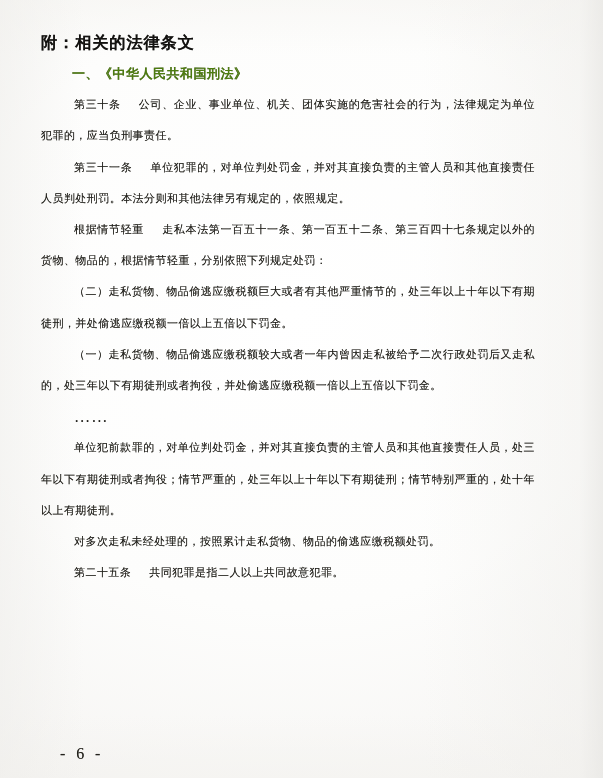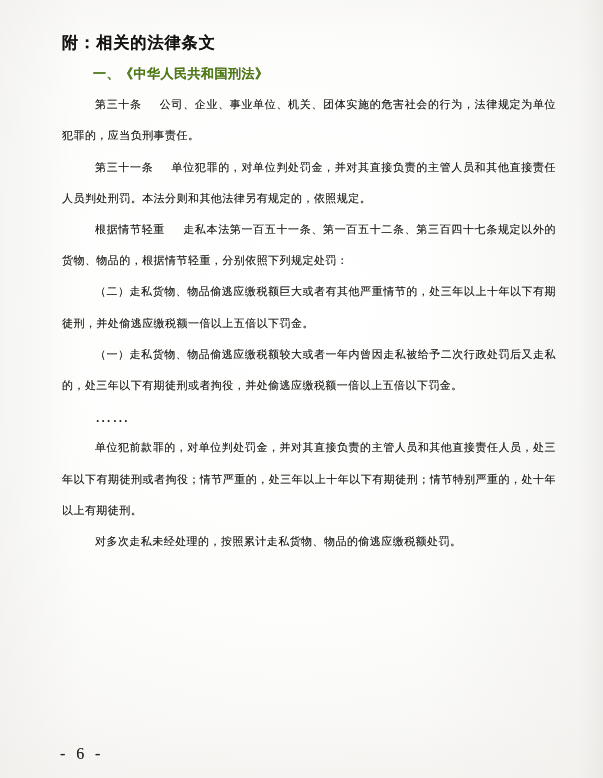--- a/index.html
+++ b/index.html
@@ -42,21 +42,21 @@
                              rgba(232,231,228,.75) 100%),
       linear-gradient(180deg, rgba(246,245,242,.6) 0%, rgba(255,255,255,0) 7%,
                               rgba(255,255,255,0) 92%, rgba(244,243,240,.7) 100%);
     pointer-events: none;
     z-index: 1;
   }
 
   
   #textblock {
     position: absolute;
-    left: 62px;
+    left: 41px;
     top: 27px;
     width: 494px;
     z-index: 3;
   }
 
   .para {
     margin: 0;
     font-size: 11px;
     line-height: 31.2px;
     letter-spacing: 0.45px;
@@ -140,20 +140,21 @@
 
     <div id="body-blocks">
         <p class="para indent"><span>第三十条</span><span class="gap"></span><span>公司、企业、事业单位、机关、团体实施的危害社会的行为，法律规定为单位犯罪的，应当负刑事责任。</span></p>
         <p class="para indent"><span>第三十一条</span><span class="gap"></span><span>单位犯罪的，对单位判处罚金，并对其直接负责的主管人员和其他直接责任人员判处刑罚。本法分则和其他法律另有规定的，依照规定。</span></p>
         <p class="para indent"><span>根据情节轻重</span><span class="gap"></span><span>走私本法第一百五十一条、第一百五十二条、第三百四十七条规定以外的货物、物品的，根据情节轻重，分别依照下列规定处罚：</span></p>
         <p class="para indent"><span>（二）走私货物、物品偷逃应缴税额巨大或者有其他严重情节的，处三年以上十年以下有期徒刑，并处偷逃应缴税额一倍以上五倍以下罚金。</span></p>
         <p class="para indent"><span>（一）走私货物、物品偷逃应缴税额较大或者一年内曾因走私被给予二次行政处罚后又走私的，处三年以下有期徒刑或者拘役，并处偷逃应缴税额一倍以上五倍以下罚金。</span></p>
         <p class="ellipsis"><span>……</span></p>
         <p class="para indent"><span>单位犯前款罪的，对单位判处罚金，并对其直接负责的主管人员和其他直接责任人员，处三年以下有期徒刑或者拘役；情节严重的，处三年以上十年以下有期徒刑；情节特别严重的，处十年以上有期徒刑。</span></p>
         <p class="para indent"><span>对多次走私未经处理的，按照累计走私货物、物品的偷逃应缴税额处罚。</span></p>
+        <p class="para indent"><span>第二十五条</span><span class="gap"></span><span>共同犯罪是指二人以上共同故意犯罪。</span></p>
         <p class="ellipsis"></p>
       </div>
 
   </div>
 
   <div id="pagenum">- 6 -</div>
 
 </div>
 
 </body></html>

